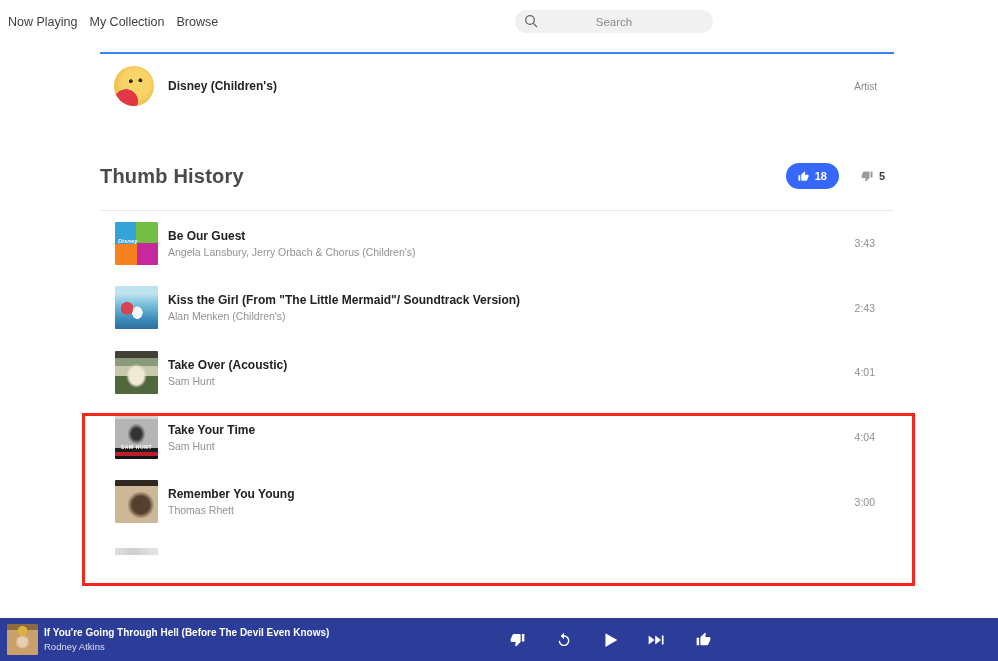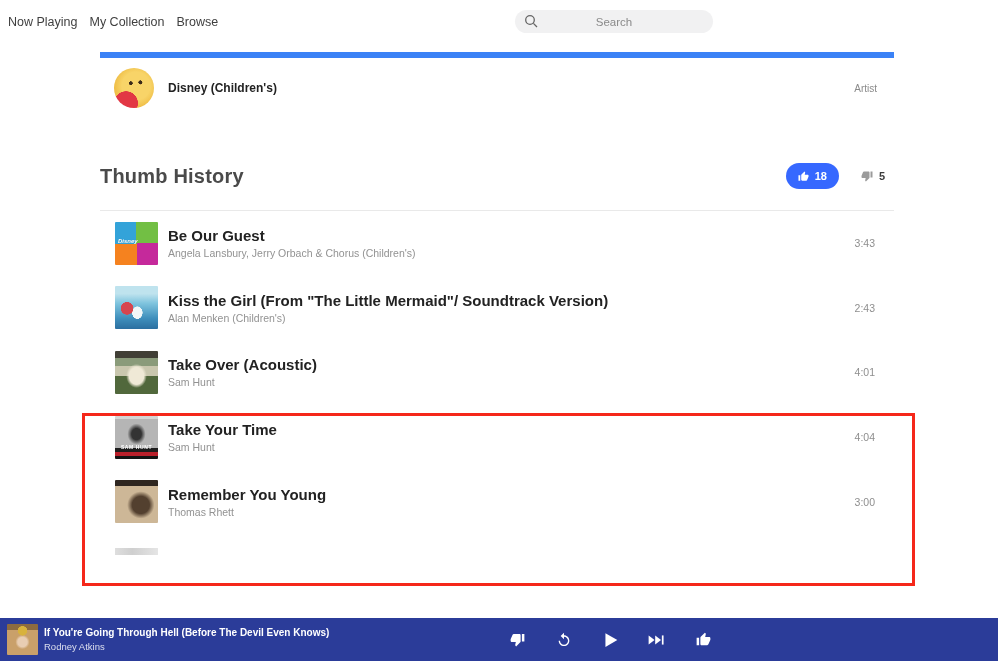--- a/index.html
+++ b/index.html
@@ -20,21 +20,21 @@
     border-radius:12px;display:flex;align-items:center;}
   .searchpill svg{position:absolute;left:9px;top:4px;}
   .searchinput{border:none;outline:none;background:transparent;width:100%;height:100%;
     text-align:center;font-size:11.5px;color:#555;font-family:"Liberation Sans",sans-serif;}
   .searchinput::placeholder{color:#8a8a8a;}
 
   
   .content{position:absolute;left:100px;top:52px;width:794px;}
   .divider{border-top:1px solid #e9e9e9;height:0;}
 
-  .artist-row{border-top:6px solid #3b82f6;height:66px;display:flex;align-items:center;padding-left:14px;}
+  .artist-row{border-top:2px solid #3b82f6;height:66px;display:flex;align-items:center;padding-left:14px;}
   .artist-avatar{width:40px;height:40px;border-radius:50%;overflow:hidden;flex:0 0 40px;
     background:
       radial-gradient(circle at 30% 88%, #e23744 0 26%, transparent 27%),
       radial-gradient(circle at 42% 38%, #3c2a18 0 5%, transparent 6%),
       radial-gradient(circle at 66% 36%, #3c2a18 0 5%, transparent 6%),
       radial-gradient(circle at 55% 45%, #f8d468 0 45%, #edb93f 75%, #df9e2b 100%);}
   .artist-name{margin-left:14px;font-size:12px;font-weight:700;color:#222;}
   .artist-type{margin-left:auto;padding-right:17px;font-size:10px;color:#8a8a8a;}
 
   .section-head{margin-top:44px;display:flex;align-items:center;height:28px;}
@@ -42,21 +42,21 @@
   .head-right{margin-left:auto;display:flex;align-items:center;gap:22px;padding-right:9px;}
   .thumb-pill{display:flex;align-items:center;gap:6px;background:var(--accent-blue);color:#fff;
     height:26px;border-radius:13px;padding:0 12px;font-size:11px;font-weight:700;cursor:pointer;}
   .thumb-down-stat{display:flex;align-items:center;gap:6px;font-size:11px;font-weight:700;color:#3d3d3d;cursor:pointer;}
   .list-divider{margin-top:20px;}
 
   
   .song-row{height:64.6px;display:flex;align-items:center;padding-left:15px;}
   .album-art{width:43px;height:43px;flex:0 0 43px;position:relative;overflow:hidden;border-radius:1px;}
   .song-text{margin-left:10px;display:flex;flex-direction:column;gap:3px;}
-  .song-title{font-size:15px;font-weight:700;color:#222;}
+  .song-title{font-size:12px;font-weight:700;color:#222;}
   .song-artist{font-size:10.5px;color:#929292;}
   .song-duration{margin-left:auto;padding-right:19px;font-size:10.5px;color:#8e8e8e;}
 
   .art-1{background:conic-gradient(#72bf44 0 90deg,#c5299b 90deg 180deg,#f5821f 180deg 270deg,#33a3d9 270deg 360deg);}
   .art-1 .art-text{position:absolute;left:3px;top:16px;font-size:6px;color:#fff;font-style:italic;font-weight:700;text-shadow:0 0 1px rgba(0,0,0,.2);}
   .art-2{background:
       radial-gradient(circle at 38% 42%, #2d1d10 0 7%, transparent 8%),
       radial-gradient(circle at 64% 42%, #2d1d10 0 7%, transparent 8%),
       radial-gradient(circle at 50% 48%, #ecd0a2 0 22%, transparent 36%),
       linear-gradient(160deg,#dcb369,#c49a4e 60%,#a87f3a);}

